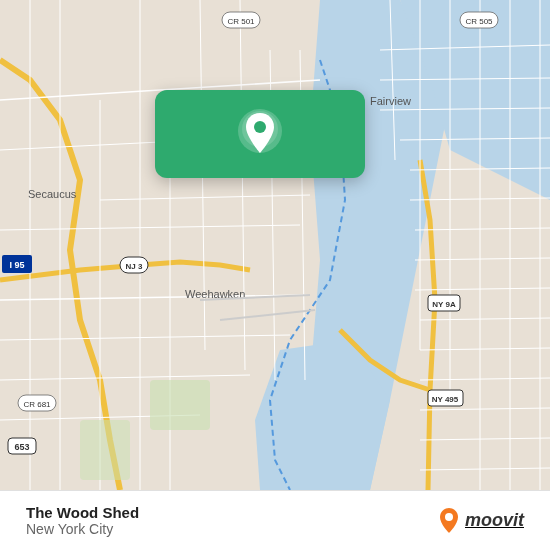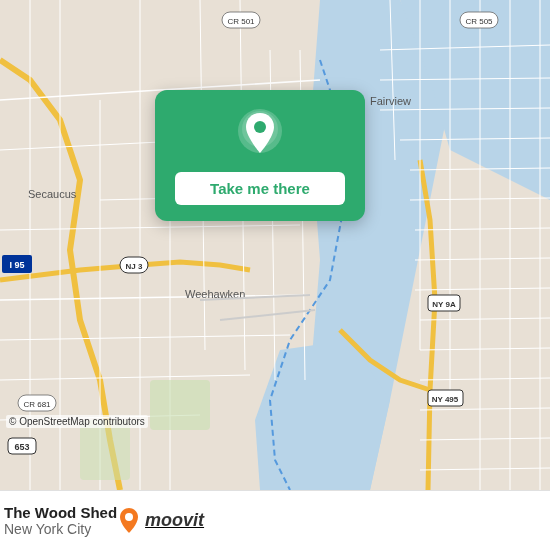--- a/index.html
+++ b/index.html
@@ -64,22 +64,22 @@
     }
 
     
     #bottom-bar {
       width: 550px;
       height: 60px;
       background: #ffffff;
       border-top: 1px solid #e0e0e0;
       display: flex;
       align-items: center;
-      justify-content: flex-start;
-      padding: 0 4px;
+      justify-content: space-between;
+      padding: 0 26px;
     }
 
     #location-info {
       display: flex;
       flex-direction: column;
     }
 
     #location-name {
       font-size: 15px;
       font-weight: bold;
@@ -230,25 +230,23 @@
     <div id="pin-icon-wrap">
 
       <svg width="44" height="52" viewBox="0 0 44 52" fill="none" xmlns="http://www.w3.org/2000/svg">
         <ellipse cx="22" cy="22" rx="22" ry="22" fill="rgba(255,255,255,0.2)"></ellipse>
         <circle cx="22" cy="20" r="18" fill="white" opacity="0.15"></circle>
 
         <path d="M22 4 C14 4 8 10 8 18 C8 28 22 44 22 44 C22 44 36 28 36 18 C36 10 30 4 22 4Z" fill="white"></path>
         <circle cx="22" cy="18" r="6" fill="#2eaa6e"></circle>
       </svg>
     </div>
-    <button id="take-me-there-btn">Take me there</button>
   </div>
 
   
-  <div id="osm-credit">© OpenStreetMap contributors</div>
 </div>
 
 <div id="bottom-bar">
   <div id="location-info">
     <span id="location-name">The Wood Shed</span>
     <span id="location-city">New York City</span>
   </div>
   <div id="moovit-logo">
 
     <svg id="moovit-pin" viewBox="0 0 24 28" fill="none" xmlns="http://www.w3.org/2000/svg">

